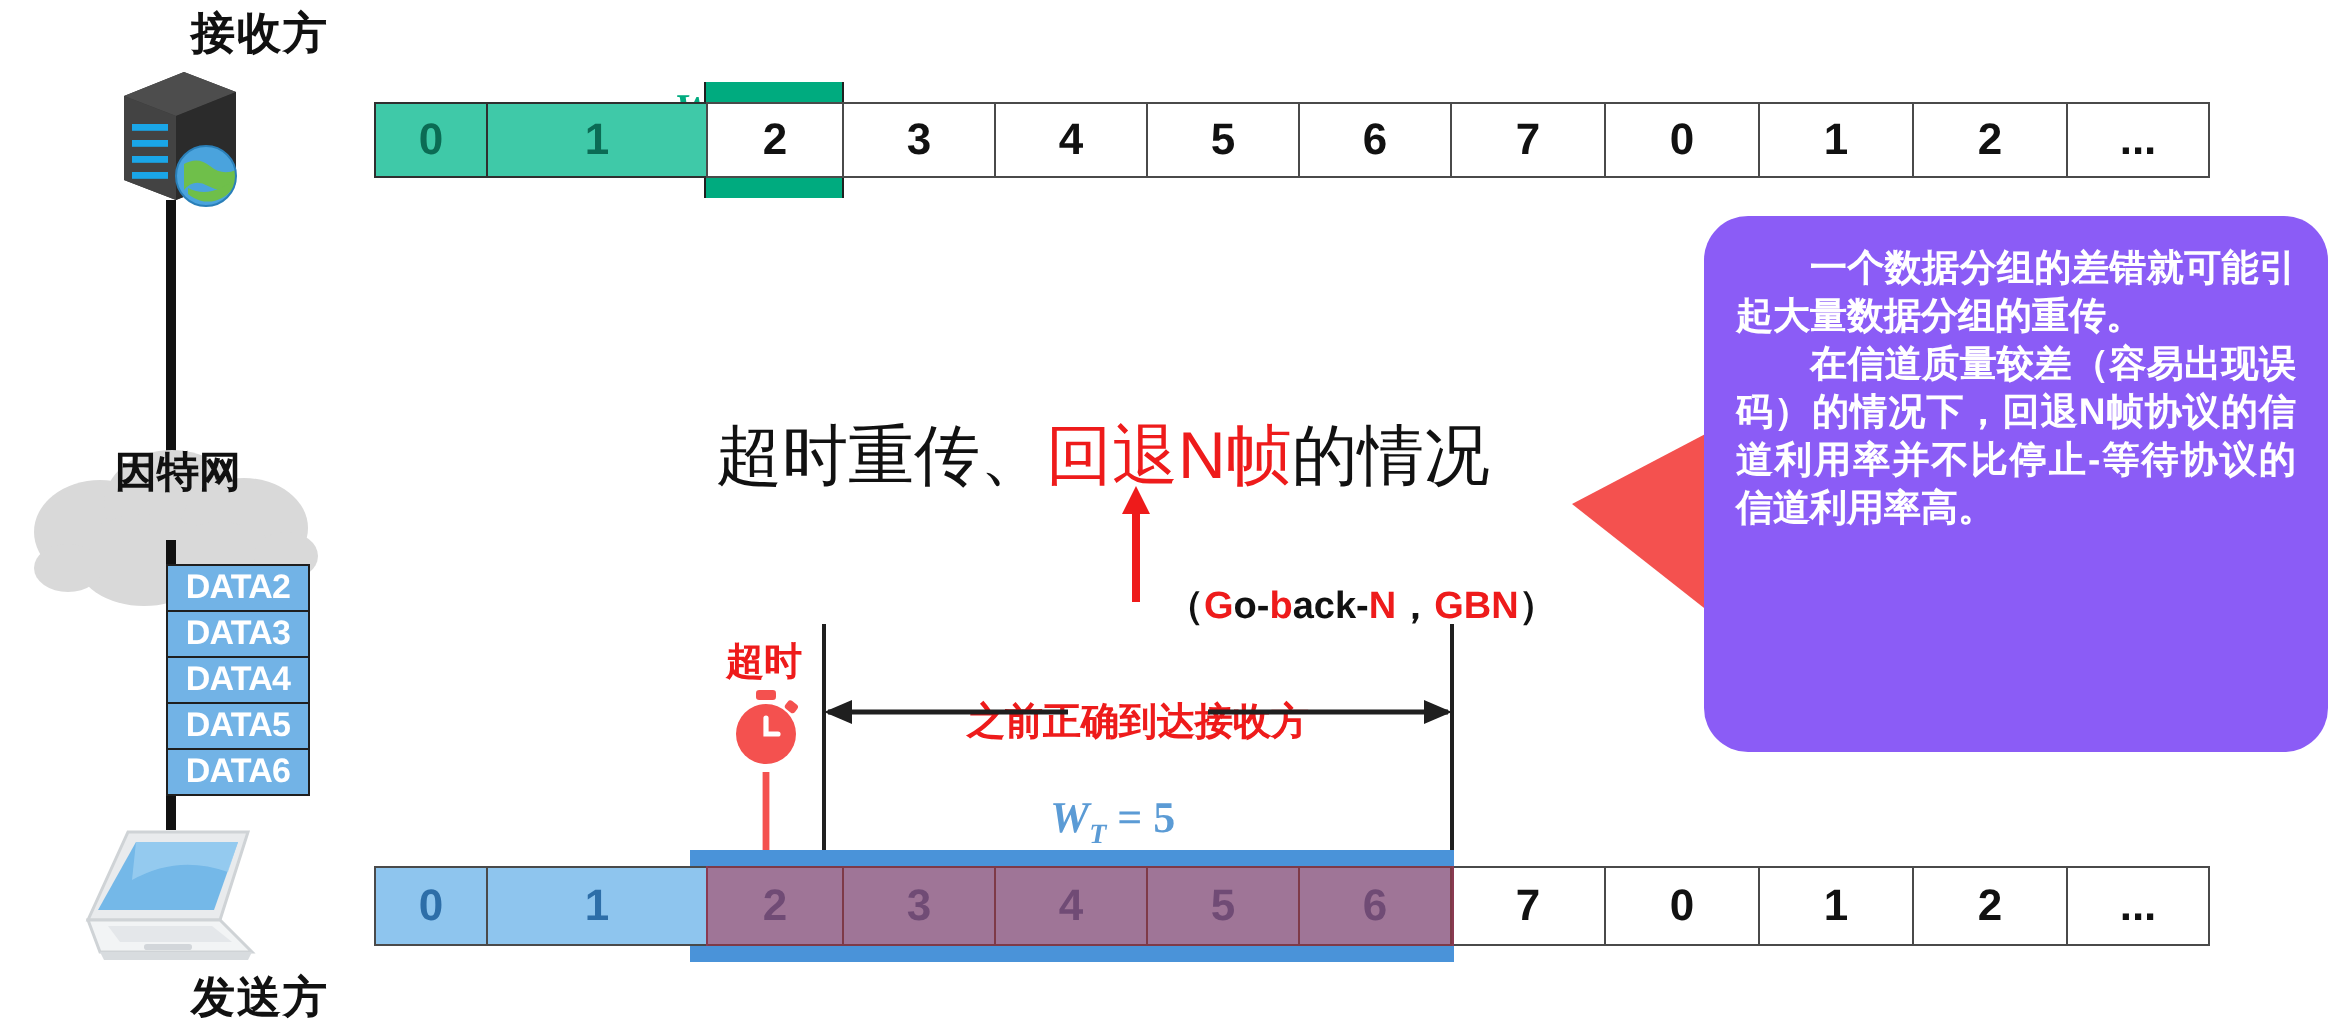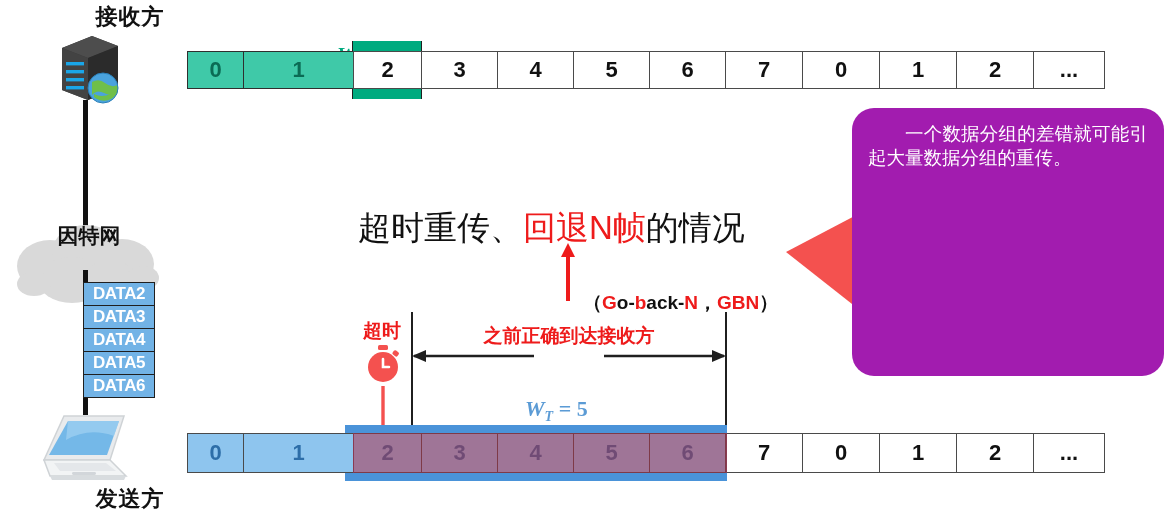--- a/index.html
+++ b/index.html
@@ -66,28 +66,28 @@
     font-style:italic;font-weight:bold;font-size:22px;white-space:nowrap;
   }
   .mathlbl sub{font-size:14px;font-style:italic;}
   .mathlbl .eq{font-style:normal;}
   .teal-txt{color:#00ab7f;}
   .blue-txt{color:#5b9bd5;}
 
   
   .red-anno{
     color:#ee1b1b;font-weight:bold;font-size:19px;text-align:center;
-    line-height:1.15;white-space:nowrap;
+    line-height:1.15;white-space:nowrap;margin-top:26px;
   }
   .timeout-lbl{color:#ee1b1b;font-weight:bold;font-size:19px;text-align:center;}
 
   
   .callout{
-    background:#a21caf;border-radius:22px;color:#ffffff;
-    font-weight:normal;font-size:18.5px;line-height:1.30;
+    background:#8b5cf6;border-radius:22px;color:#ffffff;
+    font-weight:bold;font-size:18.5px;line-height:1.30;
     padding:14px 16px 12px 16px;box-sizing:border-box;
     text-align:justify;
   }
   .callout p{margin:0;text-indent:2em;}
 </style>
 </head>
 <body>
 
 <div class="abs node-label" style="left:0px;top:2px;">接收方</div>
 
@@ -174,20 +174,21 @@
 </div>
 
 <div class="abs" style="left:786px;top:210px;width:80px;height:105px;">
   <svg width="80" height="105" viewBox="0 0 80 105">
     <polygon points="0,42 80,0 80,105" fill="#f4514f"></polygon>
   </svg>
 </div>
 
 <div class="abs callout" style="left:852px;top:108px;width:312px;height:268px;">
   <p>一个数据分组的差错就可能引起大量数据分组的重传。</p>
+  <p>在信道质量较差（容易出现误码）的情况下，回退N帧协议的信道利用率并不比停止-等待协议的信道利用率高。</p>
 </div>
 
 <div class="abs title" style="left:358px;top:206px;">
   <span>超时重传、</span><span class="hl">回退N帧</span><span>的情况</span>
 </div>
 
 <div class="abs subtitle" style="left:583px;top:272px;">
   <span>（</span><span class="r">G</span><span>o-</span><span class="r">b</span><span>ack-</span><span class="r">N</span><span>，</span><span class="r">GBN</span><span>）</span>
 </div>
 

